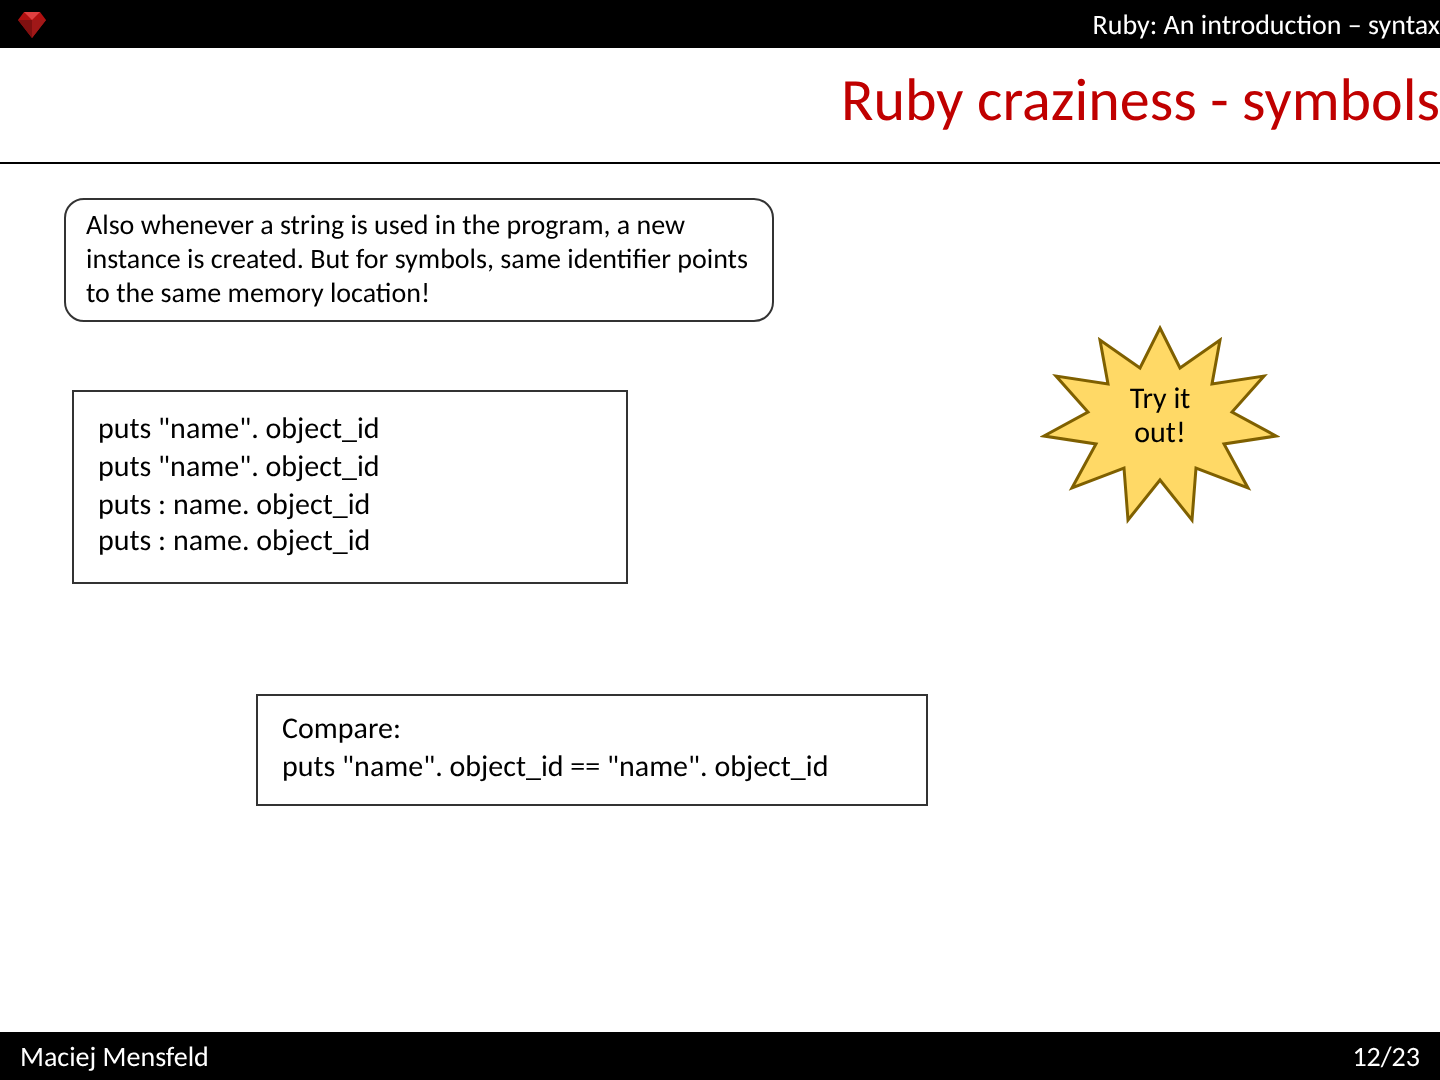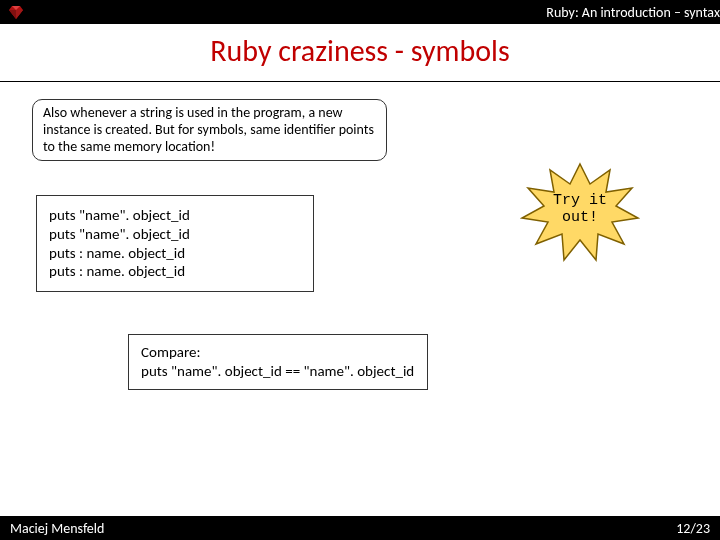--- a/index.html
+++ b/index.html
@@ -23,21 +23,21 @@
     justify-content: space-between;
   }
   .ruby-logo {
     width: 16px;
     height: 16px;
     display: flex;
     align-items: center;
     justify-content: center;
   }
   .title-bar {
-    text-align: center;
+    text-align: right;
     color: #c00000;
     font-size: 30px;
     padding: 8px 0 12px 0;
     border-bottom: 1px solid #000;
   }
   .callout-note {
     position: absolute;
     top: 99px;
     left: 32px;
     width: 355px;
@@ -54,23 +54,23 @@
     left: 36px;
     width: 278px;
     border: 1.5px solid #333;
     padding: 10px 12px;
     font-size: 15px;
     line-height: 1.25;
     background: #fff;
   }
   .code-box-2 {
     position: absolute;
-    top: 334px;
+    top: 347px;
     left: 128px;
-    width: 300px;
+    width: 336px;
     border: 1.5px solid #333;
     padding: 8px 12px;
     font-size: 15px;
     line-height: 1.25;
     background: #fff;
   }
   .starburst {
     position: absolute;
     top: 162px;
     left: 520px;
@@ -82,21 +82,20 @@
     height: 100%;
   }
   .starburst-text {
     position: absolute;
     top: 30px;
     left: 0;
     width: 120px;
     text-align: center;
     font-size: 15px;
     line-height: 1.15;
-    font-family: Liberation Mono, monospace;
   }
   .footer {
     position: absolute;
     left: 0;
     bottom: 0;
     width: 720px;
     height: 24px;
     background: #000;
     color: #fff;
     display: flex;

